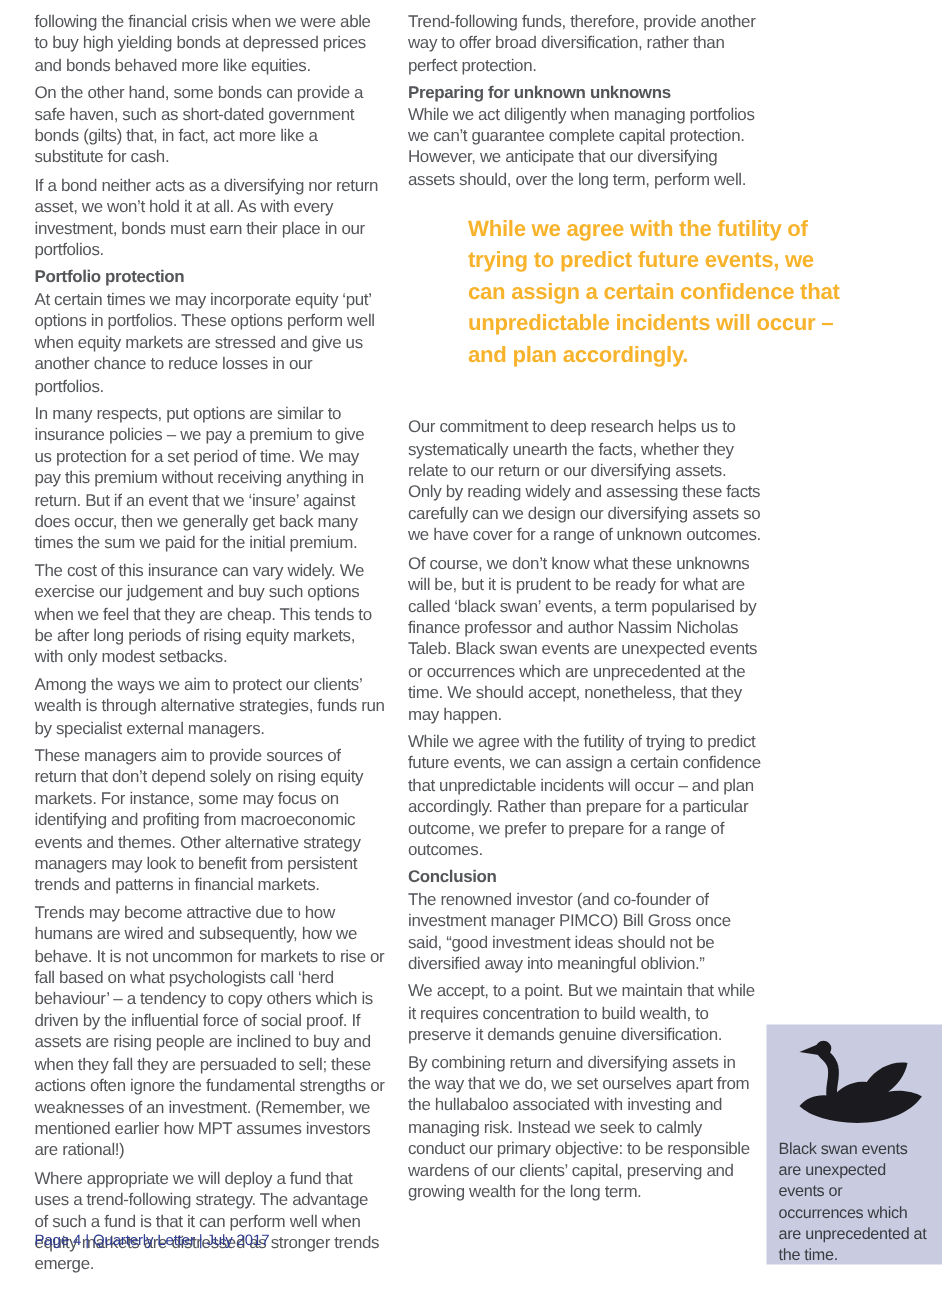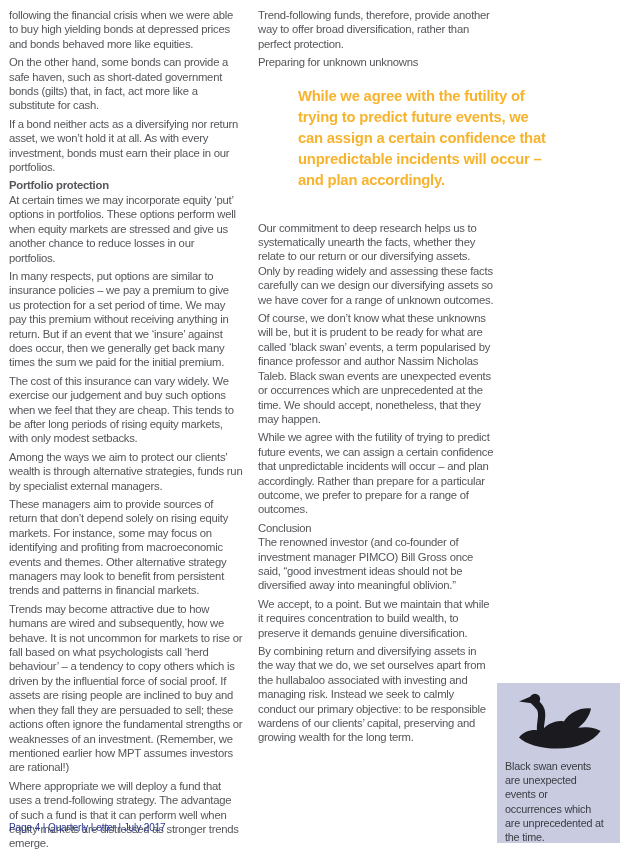--- a/index.html
+++ b/index.html
@@ -1,34 +1,34 @@
 <!DOCTYPE html>
 <html><head>
 <meta charset="utf-8">
 <style>
   html,body{margin:0;padding:0;background:#ffffff;}
   body{
     width:628px;height:868px;position:relative;overflow:hidden;
     font-family:"Liberation Sans", sans-serif;
     -webkit-font-smoothing:antialiased;
   }
-  .page{position:absolute;inset:0;background:#ffffff;}
+  .page{position:absolute;inset:0;background:#ffffff;margin-left:14px;}
 
   .col{
     position:absolute;top:8px;
     font-size:11.3px;line-height:14.4px;letter-spacing:-0.25px;
     color:#54565a;
   }
   .col-left{left:9px;width:234px;}
   .col-right{left:258px;width:236px;}
 
   .blk{margin:0 0 4px 0;}
   .para{margin:0 0 4px 0;}
   .h-italic{font-weight:bold;margin:1px 0 0 0;}
-  .h-bold{font-weight:normal;margin:1px 0 0 0;}
+  .h-bold{font-weight:bold;margin:1px 0 0 0;}
 
   .pullquote{
     width:252px;
     margin:16px 0 30px 40px;
     color:#f8b32d;
     font-weight:bold;
     font-size:14.8px;
     line-height:21px;
     letter-spacing:-0.2px;
   }
@@ -67,20 +67,21 @@
       <div class="blk para">The cost of this insurance can vary widely. We exercise our judgement and buy such options when we feel that they are cheap. This tends to be after long periods of rising equity markets, with only modest setbacks.</div>
       <div class="blk para">Among the ways we aim to protect our clients’ wealth is through alternative strategies, funds run by specialist external managers.</div>
       <div class="blk para">These managers aim to provide sources of return that don’t depend solely on rising equity markets. For instance, some may focus on identifying and profiting from macroeconomic events and themes. Other alternative strategy managers may look to benefit from persistent trends and patterns in financial markets.</div>
       <div class="blk para">Trends may become attractive due to how humans are wired and subsequently, how we behave. It is not uncommon for markets to rise or fall based on what psychologists call ‘herd behaviour’ – a tendency to copy others which is driven by the influential force of social proof. If assets are rising people are inclined to buy and when they fall they are persuaded to sell; these actions often ignore the fundamental strengths or weaknesses of an investment. (Remember, we mentioned earlier how MPT assumes investors are rational!)</div>
       <div class="blk para">Where appropriate we will deploy a fund that uses a trend-following strategy. The advantage of such a fund is that it can perform well when equity markets are distressed as stronger trends emerge.</div>
     </div>
 
   <div class="col col-right" id="rightCol">
       <div class="blk para">Trend-following funds, therefore, provide another way to offer broad diversification, rather than perfect protection.</div>
       <div class="blk h-bold">Preparing for unknown unknowns</div>
+      <div class="blk para">While we act diligently when managing portfolios we can’t guarantee complete capital protection. However, we anticipate that our diversifying assets should, over the long term, perform well.</div>
       <div class="blk pullquote">While we agree with the futility of trying to predict future events, we can assign a certain confidence that unpredictable incidents will occur – and plan accordingly.</div>
       <div class="blk para">Our commitment to deep research helps us to systematically unearth the facts, whether they relate to our return or our diversifying assets. Only by reading widely and assessing these facts carefully can we design our diversifying assets so we have cover for a range of unknown outcomes.</div>
       <div class="blk para">Of course, we don’t know what these unknowns will be, but it is prudent to be ready for what are called ‘black swan’ events, a term popularised by finance professor and author Nassim Nicholas Taleb. Black swan events are unexpected events or occurrences which are unprecedented at the time. We should accept, nonetheless, that they may happen.</div>
       <div class="blk para">While we agree with the futility of trying to predict future events, we can assign a certain confidence that unpredictable incidents will occur – and plan accordingly. Rather than prepare for a particular outcome, we prefer to prepare for a range of outcomes.</div>
       <div class="blk h-bold">Conclusion</div>
       <div class="blk para">The renowned investor (and co-founder of investment manager PIMCO) Bill Gross once said, “good investment ideas should not be diversified away into meaningful oblivion.”</div>
       <div class="blk para">We accept, to a point. But we maintain that while it requires concentration to build wealth, to preserve it demands genuine diversification.</div>
       <div class="blk para">By combining return and diversifying assets in the way that we do, we set ourselves apart from the hullabaloo associated with investing and managing risk. Instead we seek to calmly conduct our primary objective: to be responsible wardens of our clients’ capital, preserving and growing wealth for the long term.</div>
     </div>
 

